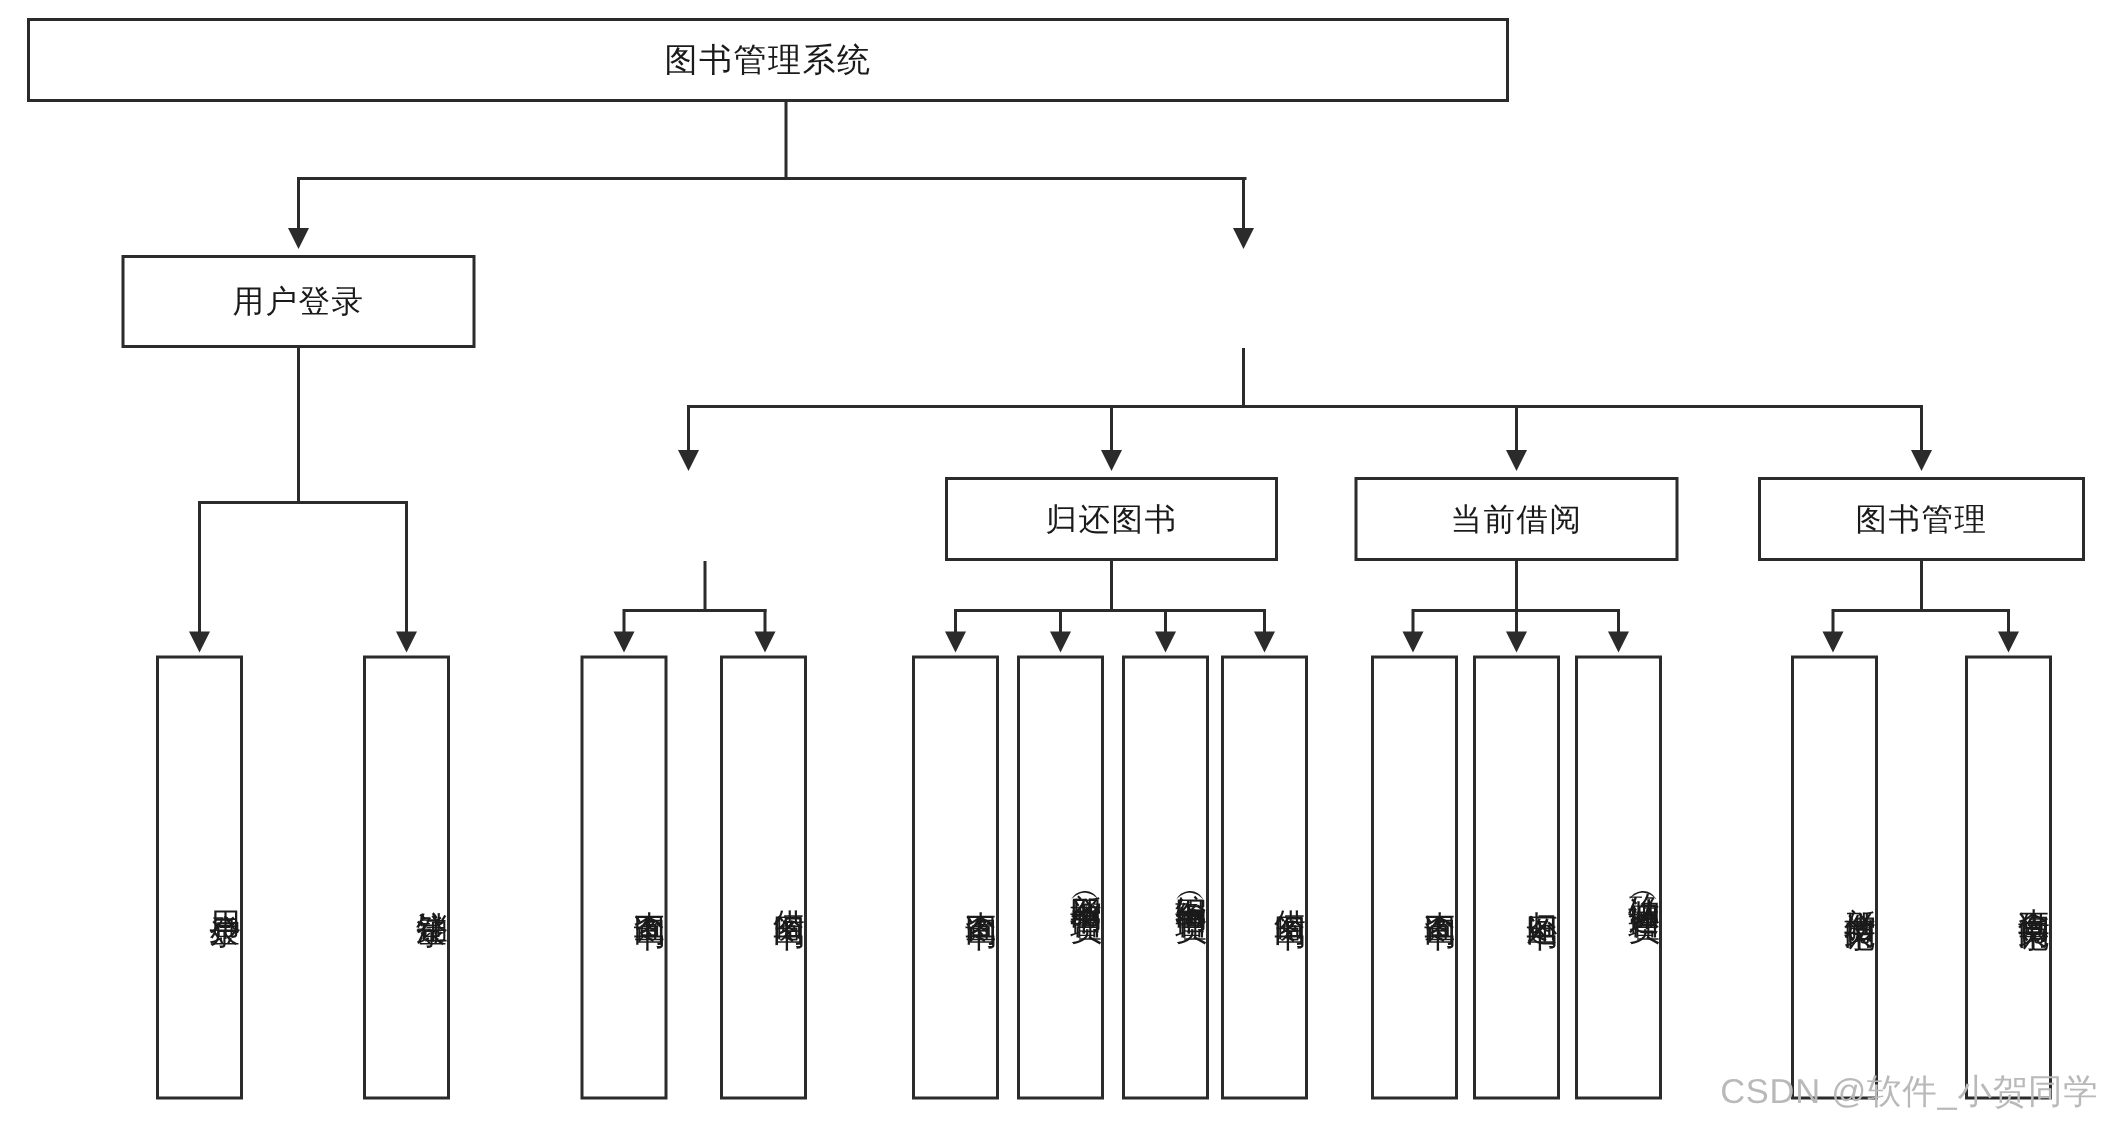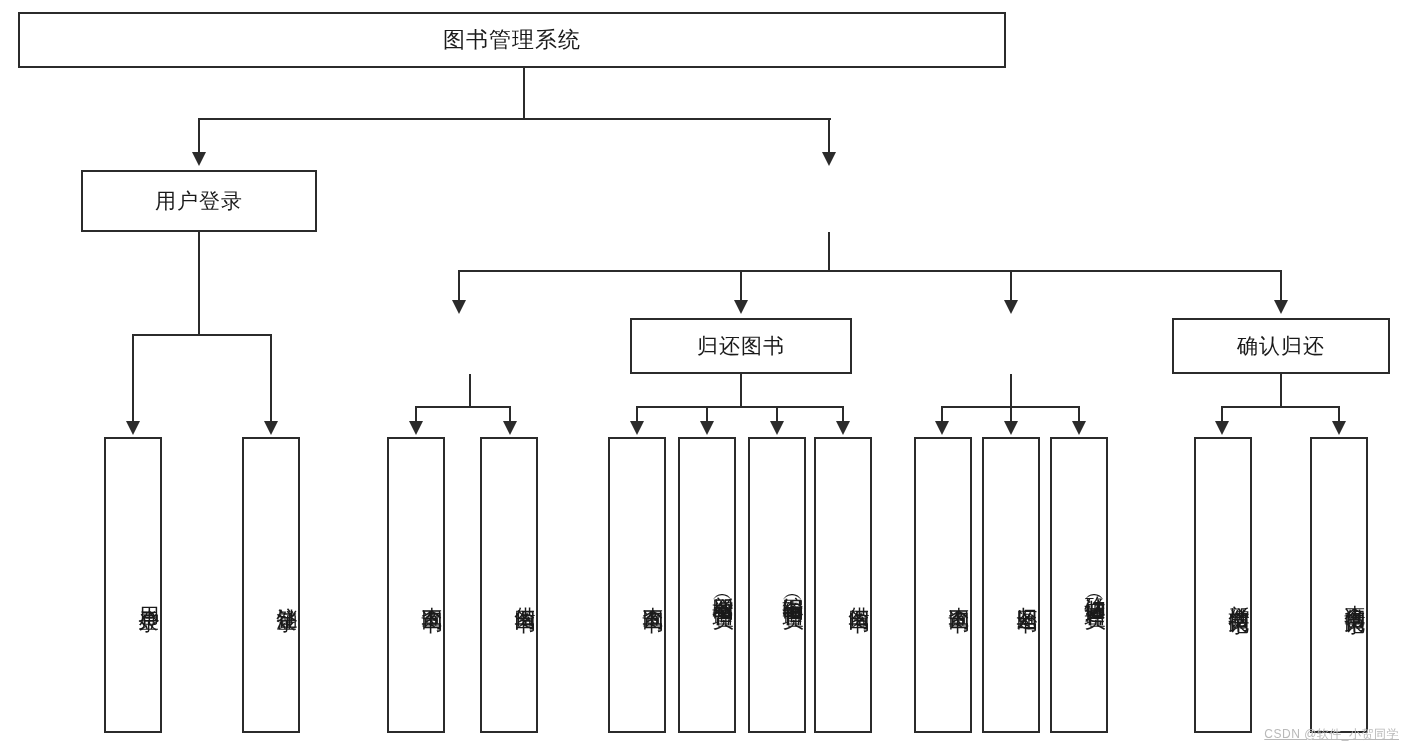--- a/index.html
+++ b/index.html
@@ -63,25 +63,24 @@
     width: 0;
     height: 0;
     border-left: 7px solid transparent;
     border-right: 7px solid transparent;
     border-top: 14px solid #2b2b2b;
   }
   #watermark {
     position: absolute;
     right: 6px;
     bottom: 4px;
-    font-size: 12px;
+    font-size: 23px;
     color: #b9b9b9;
     letter-spacing: 0.5px;
     white-space: nowrap;
-    text-decoration: underline;
   }
 </style>
 </head>
 <body>
 
 <div id="canvas">
 
   <div class="node horiz" id="root-node" style="left:18px; top:12px; width:988px; height:56px;">
     <span>图书管理系统</span>
   </div>
@@ -113,22 +112,25 @@
   <div class="edge v" style="left:740px; top:270px; width:2px; height:32px;"></div>
   <div class="arrow" style="left:734px; top:300px;"></div>
   <div class="edge v" style="left:1010px; top:270px; width:2px; height:32px;"></div>
   <div class="arrow" style="left:1004px; top:300px;"></div>
   <div class="edge v" style="left:1280px; top:270px; width:2px; height:32px;"></div>
   <div class="arrow" style="left:1274px; top:300px;"></div>
 
   <div class="node horiz" style="left:630px; top:318px; width:222px; height:56px;">
     <span>归还图书</span>
   </div>
+  <div class="node horiz" style="left:903px; top:318px; width:216px; height:56px;">
+    <span>当前借阅</span>
+  </div>
   <div class="node horiz" style="left:1172px; top:318px; width:218px; height:56px;">
-    <span>确认归还</span>
+    <span>图书管理</span>
   </div>
 
   <div class="edge v" style="left:469px; top:374px; width:2px; height:32px;"></div>
   <div class="edge h" style="left:416px; top:406px; width:95px; height:2px;"></div>
   <div class="edge v" style="left:415px; top:406px; width:2px; height:17px;"></div>
   <div class="arrow" style="left:409px; top:421px;"></div>
   <div class="edge v" style="left:509px; top:406px; width:2px; height:17px;"></div>
   <div class="arrow" style="left:503px; top:421px;"></div>
 
   <div class="edge v" style="left:740px; top:374px; width:2px; height:32px;"></div>

